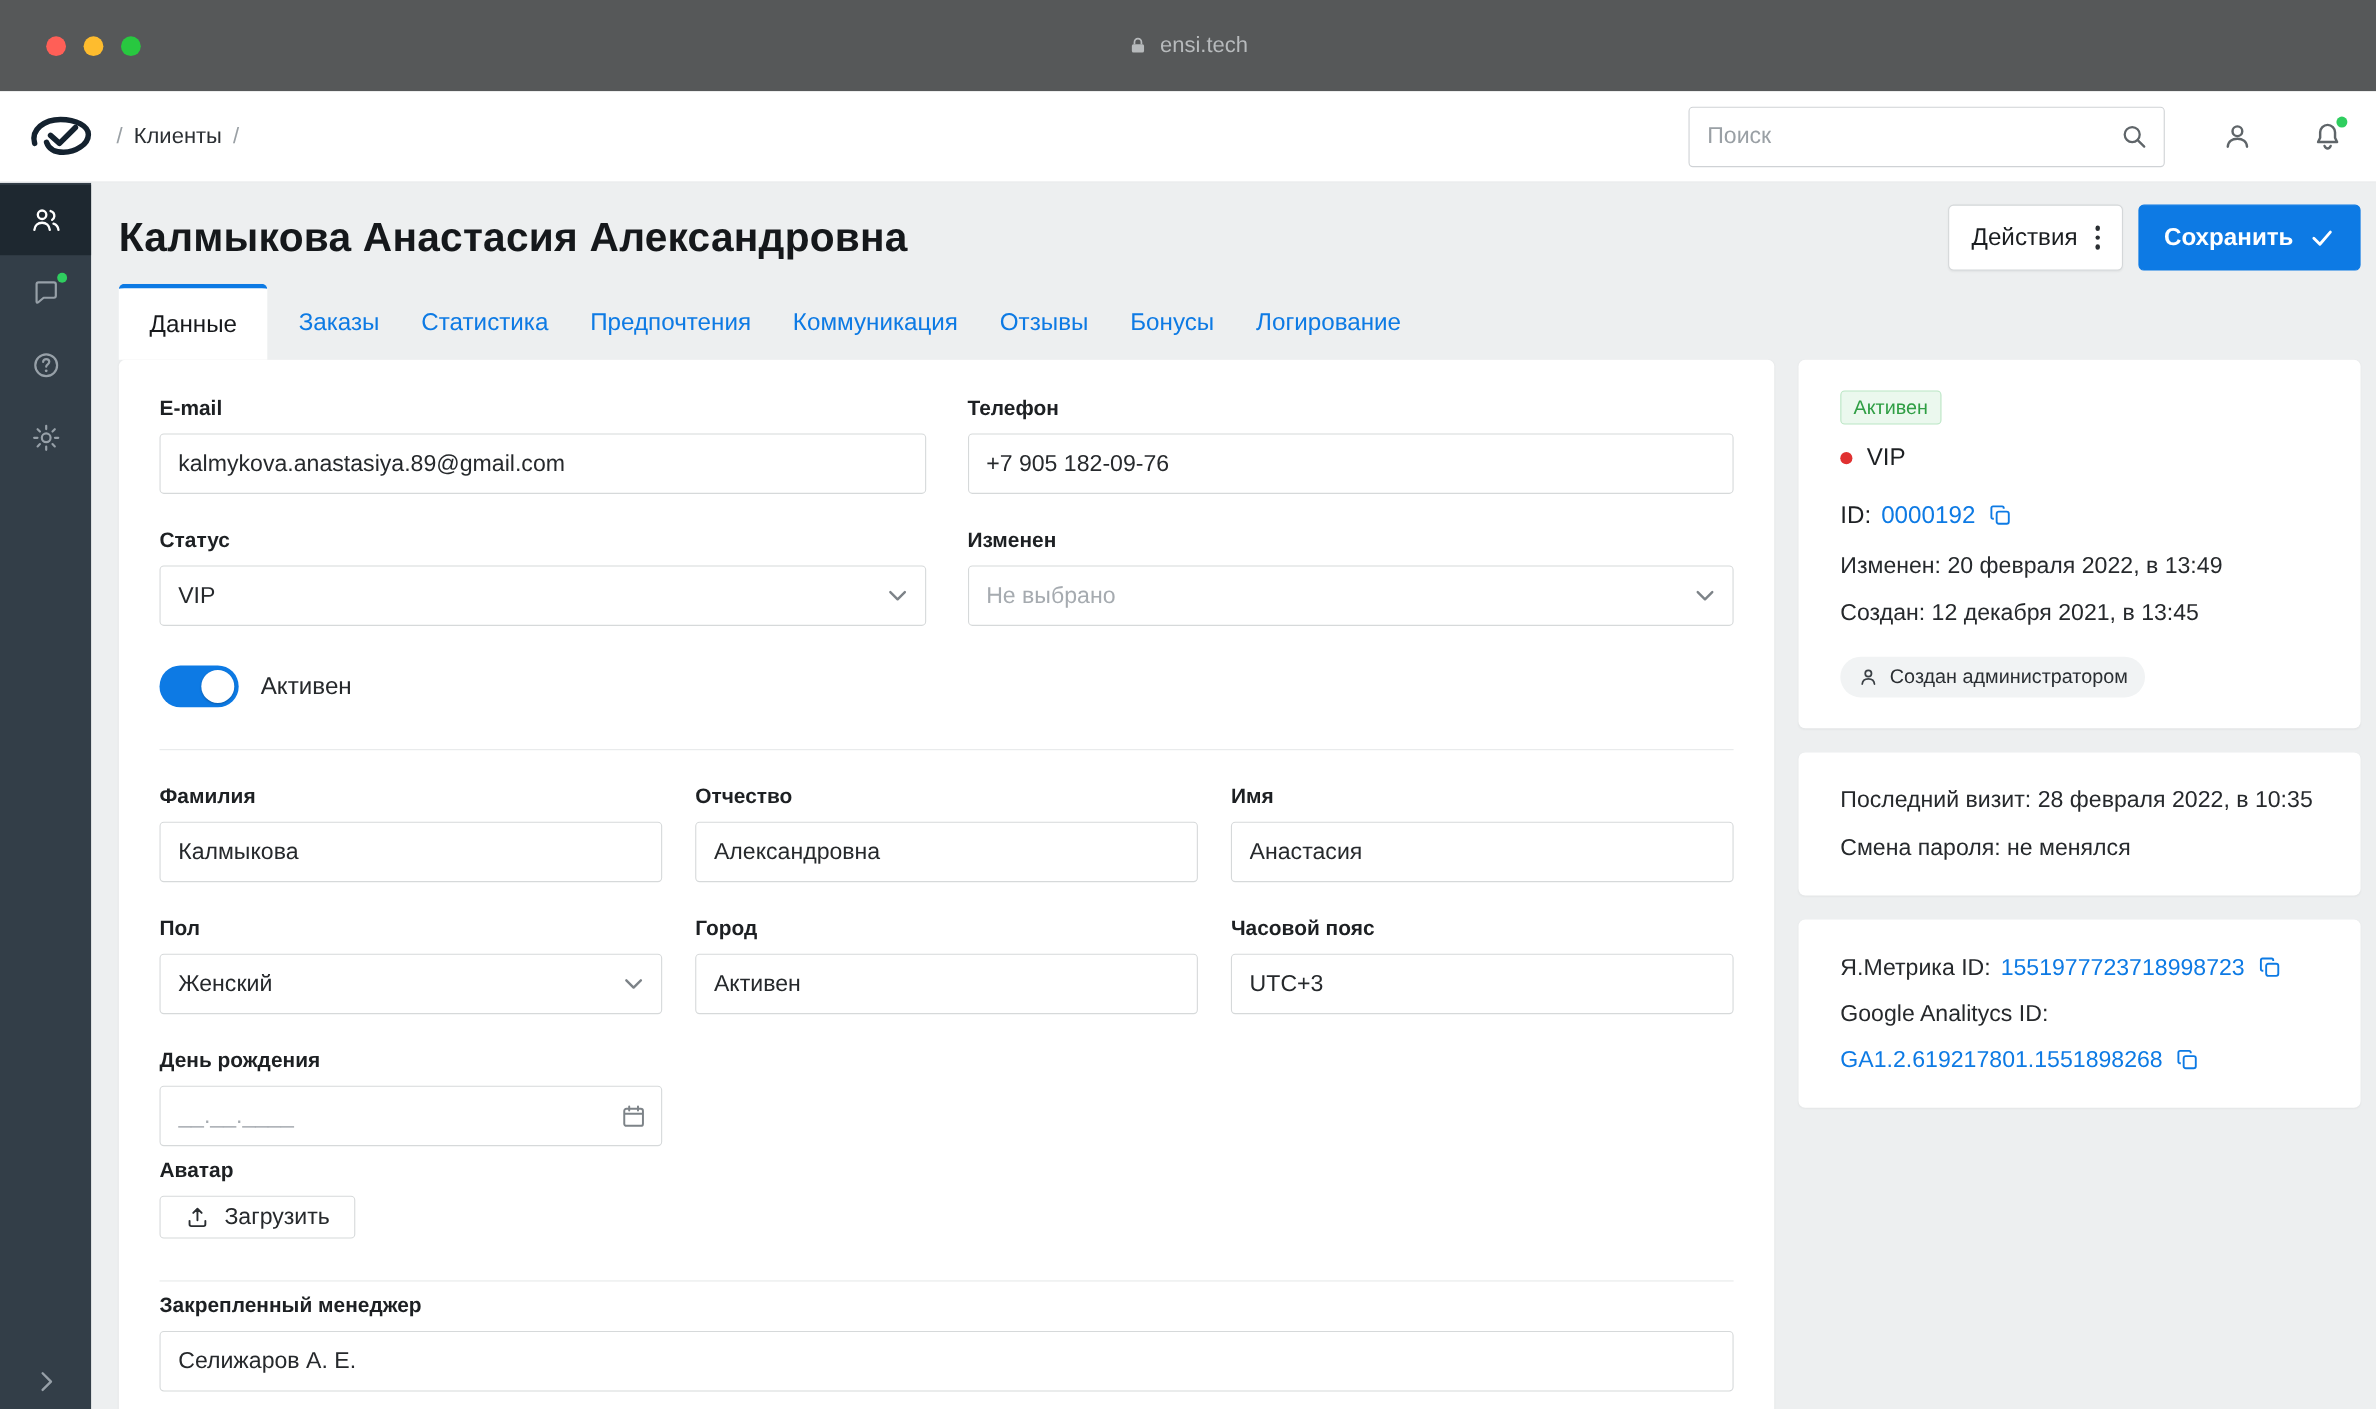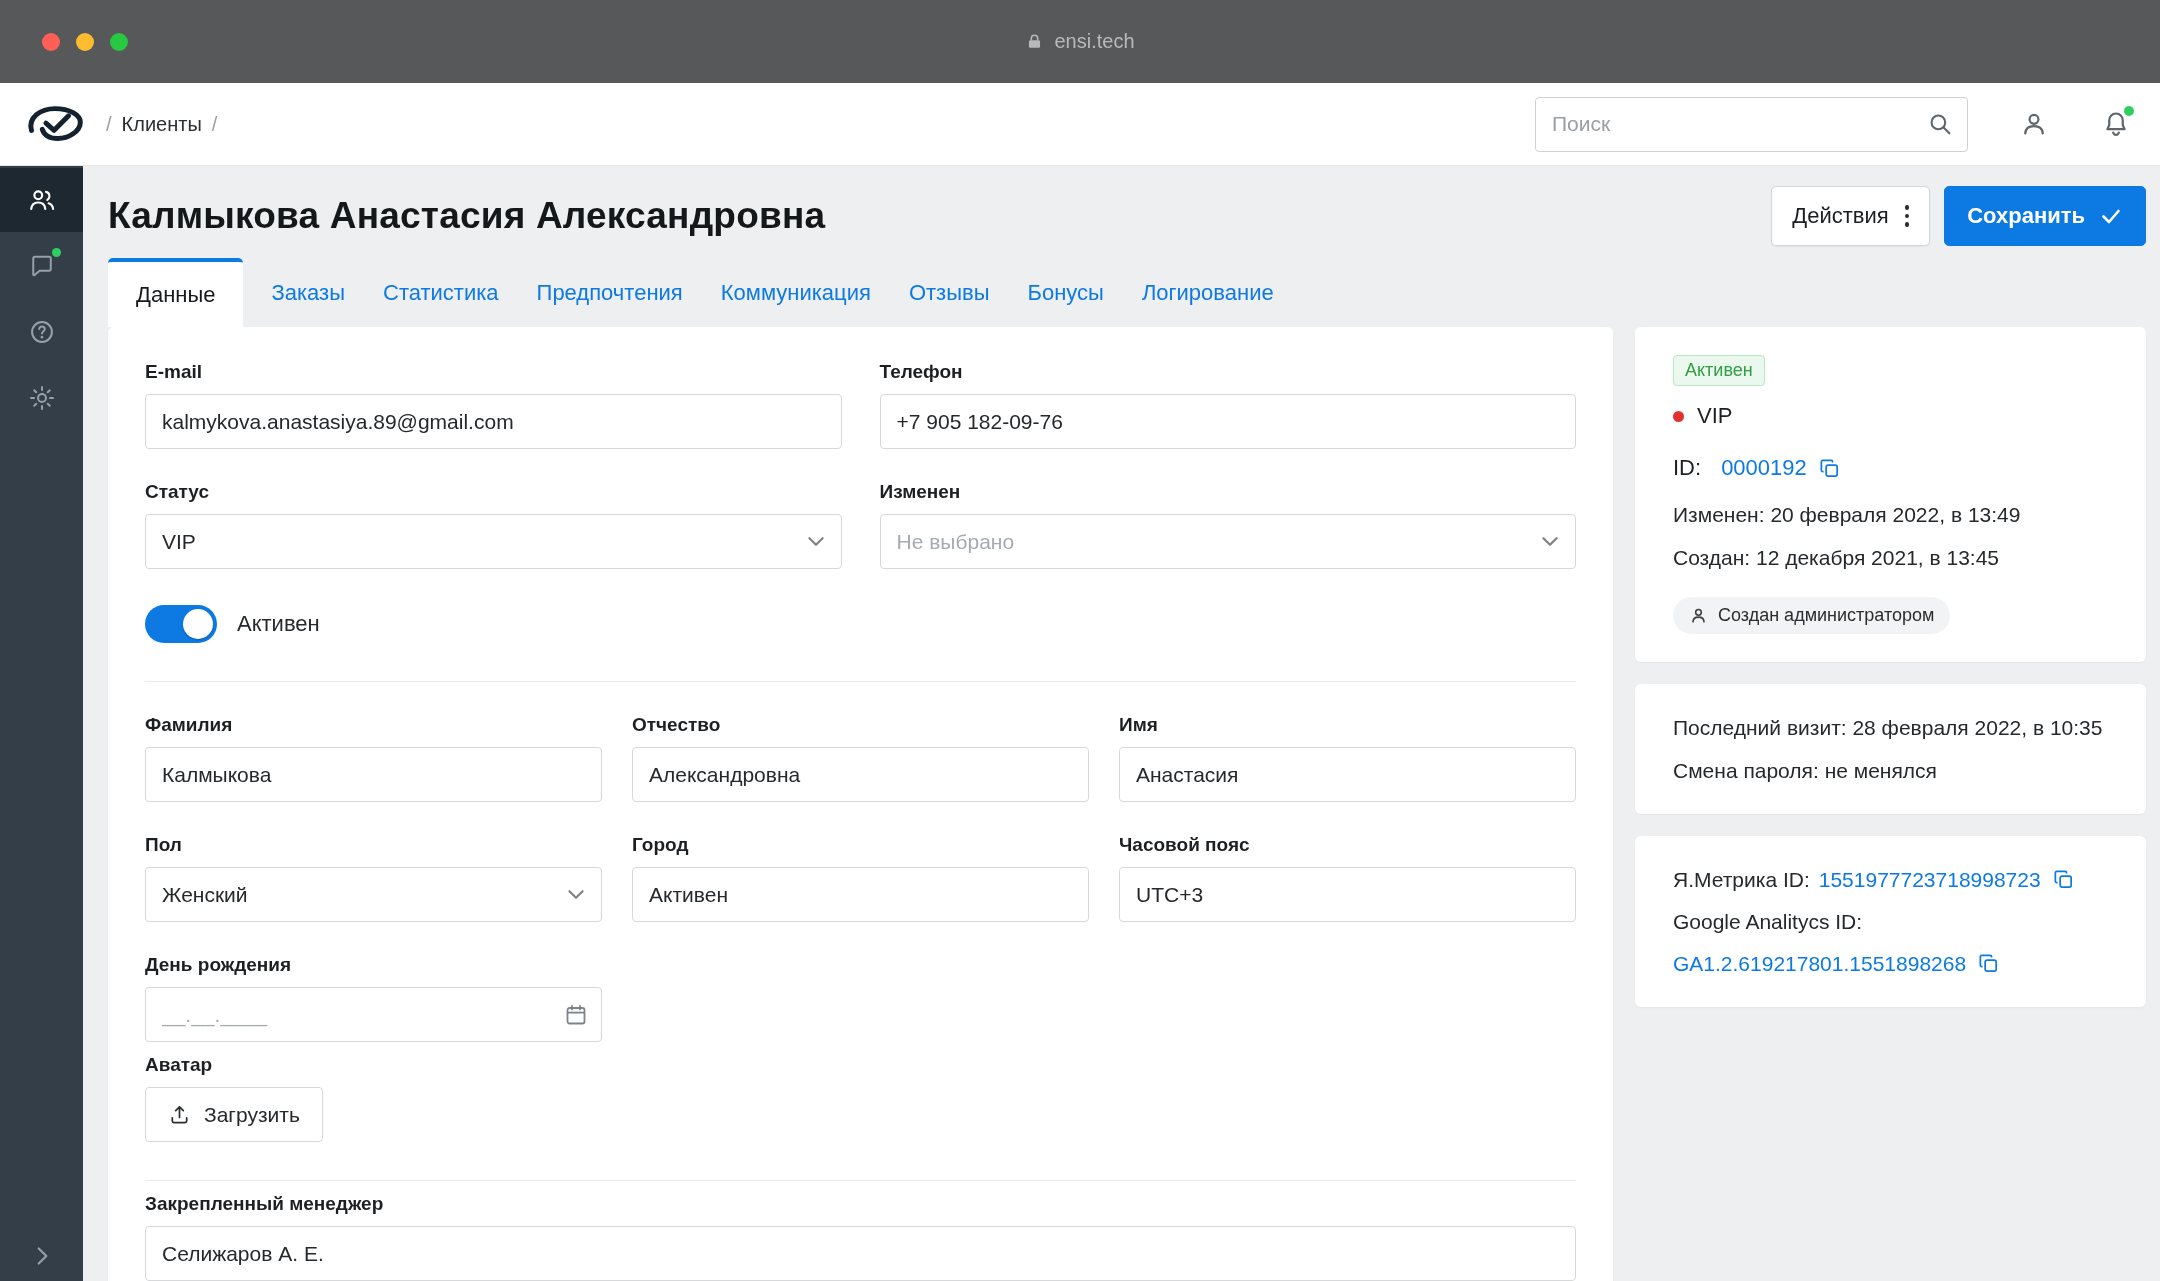--- a/index.html
+++ b/index.html
@@ -69,32 +69,32 @@
   .divider { border:none; border-top:1px solid #e7e9ea; margin-top:38px; }
 
   .togglerow { display:flex; align-items:center; margin-top:36px; }
   .toggle { width:72px; height:38px; border-radius:19px; background:#0d7ae4; position:relative; cursor:pointer; }
   .toggle .knob { position:absolute; width:30px; height:30px; border-radius:50%; background:#fff; top:4px; right:4px; box-shadow:0 1px 2px rgba(0,0,0,.25); }
   .togglelabel { margin-left:20px; font-size:22px; color:#26292c; }
 
   .inputwrap { position:relative; }
   .inputwrap .inicon { position:absolute; right:14px; top:50%; transform:translateY(-50%); display:flex; }
 
-  .uploadbtn { height:55px; display:inline-flex; align-items:center; gap:13px; padding:0 22px; border:1px solid #d6d9da; border-radius:4px; background:#fff; font-size:21px; color:#26292c; cursor:pointer; }
+  .uploadbtn { height:39px; display:inline-flex; align-items:center; gap:13px; padding:0 22px; border:1px solid #d6d9da; border-radius:4px; background:#fff; font-size:21px; color:#26292c; cursor:pointer; }
 
   
   .rightcol { width:511px; display:flex; flex-direction:column; gap:22px; }
   .card { background:#fff; border-radius:6px; padding:28px 38px; box-shadow:0 1px 2px rgba(0,0,0,.04); }
   .badge { display:inline-flex; align-items:center; font-size:18px; color:#2f9e44; background:#ebf8ee; border:1px solid #b9e5c3; border-radius:4px; padding:4px 11px; }
   .viprow { display:flex; align-items:center; gap:13px; margin-top:17px; font-size:22px; color:#1d2023; }
   .reddot { width:11px; height:11px; border-radius:50%; background:#e03131; }
   .idrow { display:flex; align-items:center; margin-top:26px; font-size:22px; }
   .idrow .lbl { color:#1d2023; }
   .link { color:#0d7ae4; cursor:pointer; }
-  .idrow .link { margin-left:20px; }
+  .idrow .link { margin-left:9px; }
   .copyic { margin-left:11px; display:inline-flex; cursor:pointer; }
   .metaline { margin-top:16px; font-size:21px; color:#26292c; line-height:30px; }
   .chip { display:inline-flex; align-items:center; gap:10px; background:#f1f3f4; border-radius:20px; padding:8px 16px; font-size:18px; color:#2a2e32; margin-top:24px; }
   .cardline { font-size:21px; color:#26292c; line-height:31px; }
   .cardline + .cardline { margin-top:12px; }
   .anrow { display:flex; align-items:center; font-size:21px; line-height:31px; flex-wrap:wrap; }
   .anrow .lbl { color:#26292c; margin-right:9px; }
   .anrow + .anrow { margin-top:11px; }
 
   svg { display:block; }

